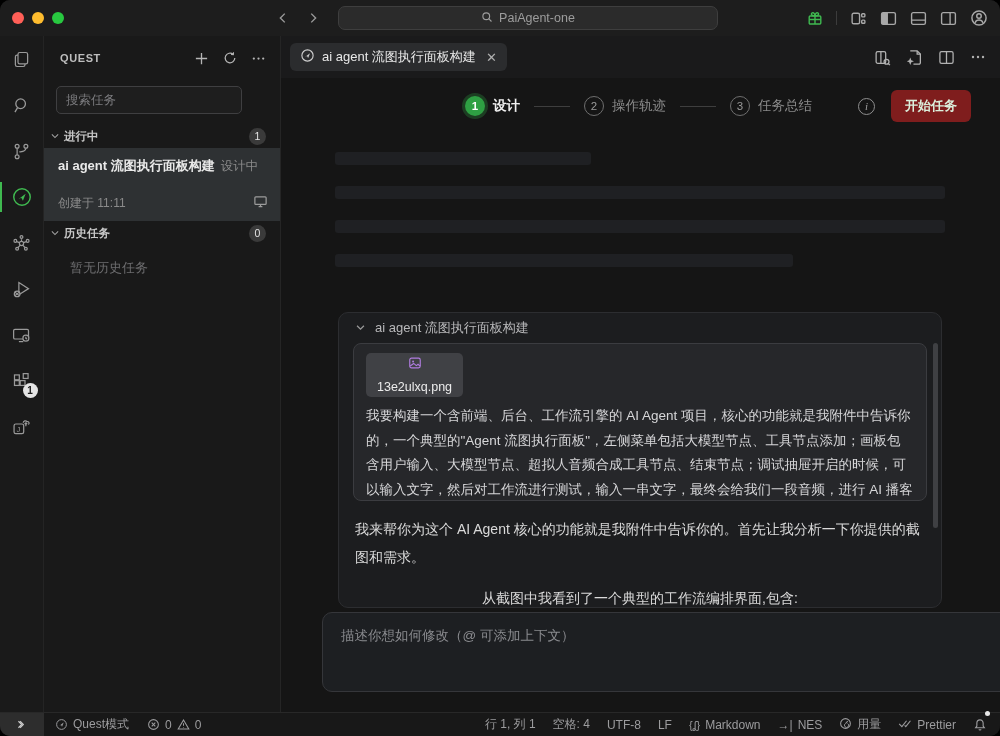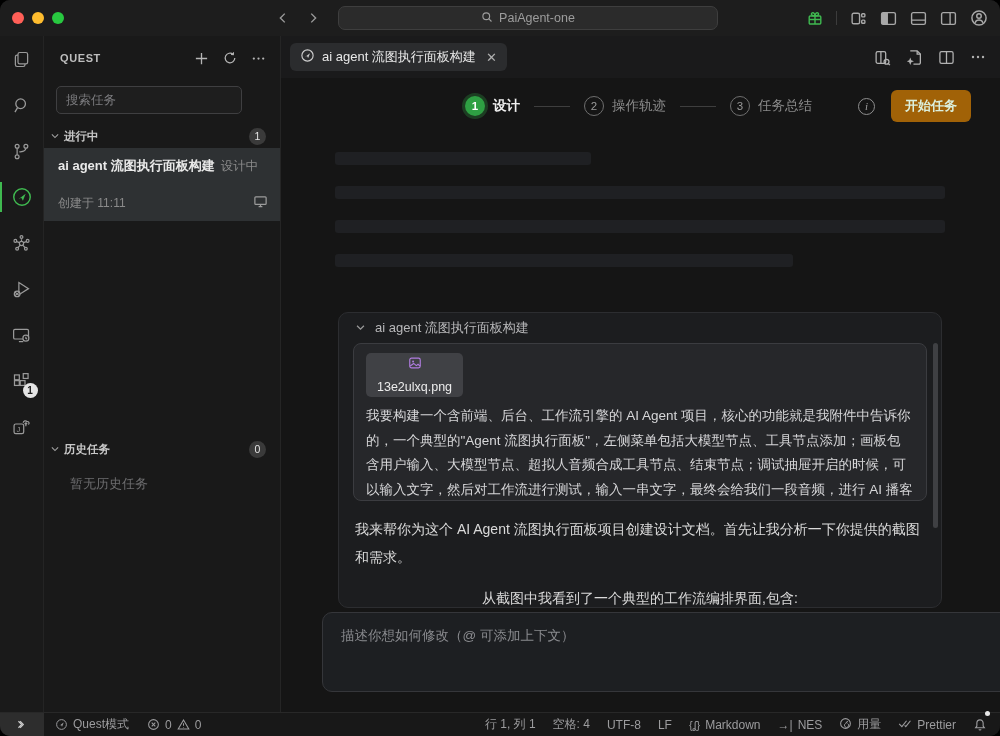--- a/index.html
+++ b/index.html
@@ -37,21 +37,21 @@
   .sb-section .chev { color:#a0a0a0; }
   .sb-section-label { flex:1; font-size:11.5px; font-weight:bold; color:#c8c8c8; }
   .sb-count { min-width:17px; height:17px; border-radius:50%; background:#3a3a3a; color:#e4e4e4; font-size:10.5px; display:flex; align-items:center; justify-content:center; padding:0 3px; }
   .task-item { background:#2e3133; padding:9px 12px 8px 14px; cursor:pointer; }
   .task-line1 { display:flex; align-items:baseline; gap:6px; white-space:nowrap; overflow:hidden; }
   .task-title { font-size:13px; font-weight:bold; color:#eaeaea; }
   .task-status { font-size:12.5px; color:#8a8a8a; }
   .task-line2 { margin-top:19px; display:flex; align-items:center; }
   .task-created { flex:1; font-size:12px; color:#8a8a8a; }
   .task-line2 .mon { color:#9c9c9c; }
-  .history-section { margin-top:216px; }
+  .history-section { }
   .sb-empty { margin:14px 0 0 26px; font-size:13px; color:#6d6d6f; }
 
   
   .editor { position:absolute; left:281px; top:36px; width:719px; height:676px; background:#151515; }
   .tabstrip { position:relative; height:42px; background:#1a1a1b; }
   .tab { position:absolute; left:9px; top:7px; height:28px; background:#2b2c2e; border-radius:6px; display:flex; align-items:center; gap:7px; padding:0 10px; cursor:pointer; }
   .tab-label { font-size:13px; color:#e8e8e8; }
   .tab .compass { color:#cfcfcf; }
   .tab-close { color:#b0b0b0; font-size:13px; margin-left:3px; }
   .ts-right { position:absolute; right:14px; top:0; height:42px; display:flex; align-items:center; gap:15px; color:#b2b2b2; }
@@ -61,21 +61,21 @@
   
   .steps-row { position:absolute; left:184px; top:0; height:56px; display:flex; align-items:center; }
   .step { display:flex; align-items:center; gap:8px; }
   .step-circle { width:20px; height:20px; border-radius:50%; display:flex; align-items:center; justify-content:center; font-size:11.5px; }
   .step.active .step-circle { background:#2ea043; color:#fff; font-weight:bold; box-shadow:0 0 0 3px rgba(46,160,67,.30); }
   .step.active .step-label { color:#f0f0f0; font-weight:bold; }
   .step.inactive .step-circle { border:1.4px solid #6e6e6e; color:#9a9a9a; }
   .step-label { font-size:13.5px; color:#8b8b8b; }
   .step-connector { width:36px; height:0; border-top:1.5px solid #3e3e3e; margin:0 14px; }
   .info-circle { margin-left:46px; width:17px; height:17px; border-radius:50%; border:1.3px solid #8f8f8f; color:#9f9f9f; font-size:11px; display:flex; align-items:center; justify-content:center; font-family:"Liberation Serif",serif; font-style:italic; cursor:pointer; }
-  .start-btn { margin-left:16px; background:#a16207; color:#dcf0dd; border:none; border-radius:6px; font-size:13px; font-weight:bold; padding:7px 14px; cursor:pointer; font-family:"Liberation Sans",sans-serif; }
+  .start-btn { margin-left:16px; background:#7f1d1d; color:#dcf0dd; border:none; border-radius:6px; font-size:13px; font-weight:bold; padding:7px 14px; cursor:pointer; font-family:"Liberation Sans",sans-serif; }
 
   
   .skel { position:absolute; left:54px; height:13px; border-radius:3px; background:#1f2023; }
   .skel.s1 { top:74px; width:256px; }
   .skel.s2 { top:108px; width:610px; }
   .skel.s3 { top:142px; width:610px; }
   .skel.s4 { top:176px; width:458px; }
 
   
   .card { position:absolute; left:57px; top:234px; width:604px; height:296px; background:#1c1d1f; border:1px solid #2c2d30; border-radius:10px; }
@@ -403,21 +403,21 @@
                     <circle cx="5.8" cy="6.2" r="1.1" fill="currentColor" stroke="none"></circle>
                     <path d="M2.5 11.5 L6.5 8.5 L9.5 11 L11.5 9.5 L13.8 11.5"></path>
                   </svg>
               </span>
               <span class="chip-label">13e2ulxq.png</span>
             </span>
           </div>
           <div class="user-msg">我要构建一个含前端、后台、工作流引擎的 AI Agent 项目，核心的功能就是我附件中告诉你的，一个典型的"Agent 流图执行面板"，左侧菜单包括大模型节点、工具节点添加；画板包含用户输入、大模型节点、超拟人音频合成工具节点、结束节点；调试抽屉开启的时候，可以输入文字，然后对工作流进行测试，输入一串文字，最终会给我们一段音频，进行 AI 播客播放。</div>
         </div>
         <div class="assistant">
-          <p>我来帮你为这个 AI Agent 流图执行面板项目创建设计文档。首先让我分析一下你提供的截图和需求。</p>
+          <p>我来帮你为这个 AI Agent 核心的功能就是我附件中告诉你的。首先让我分析一下你提供的截图和需求。</p>
           <p>从截图中我看到了一个典型的工作流编排界面,包含:</p>
         </div>
         <div class="card-scrollbar"></div>
       </div>
 
       <div class="composer">
         <textarea placeholder="描述你想如何修改（@ 可添加上下文）" style=""></textarea>
         <button class="send-btn">
           <svg width="14" height="14" viewBox="0 0 16 16" fill="none" stroke="currentColor" stroke-width="1.5">
               <circle cx="8" cy="8" r="5.6"></circle>

